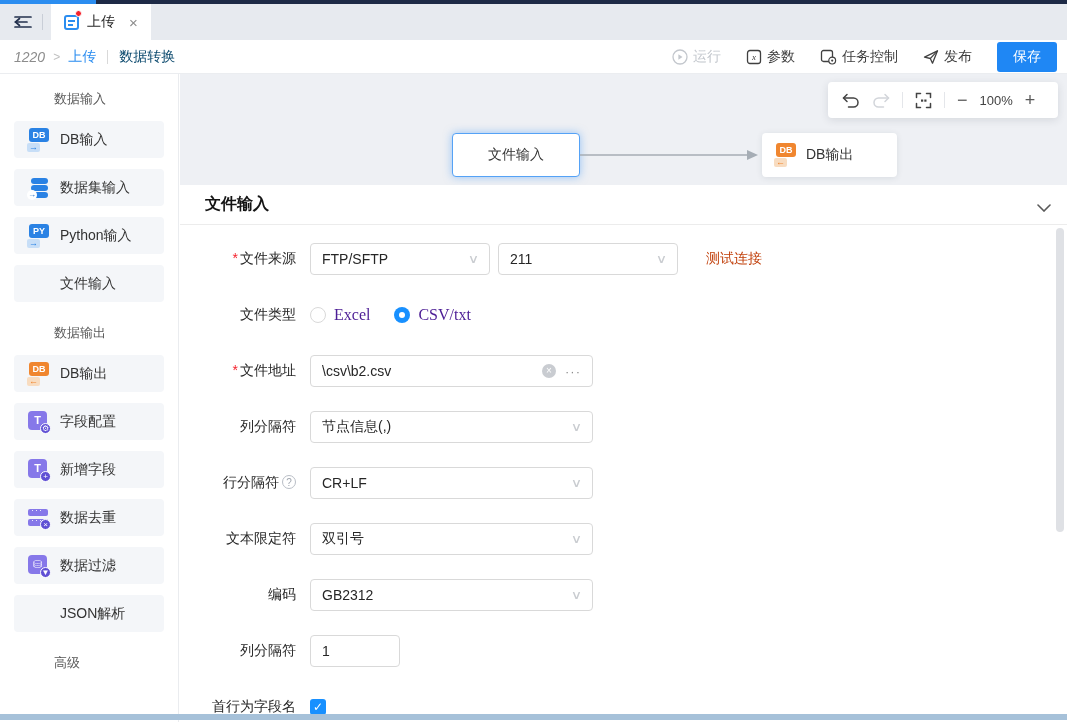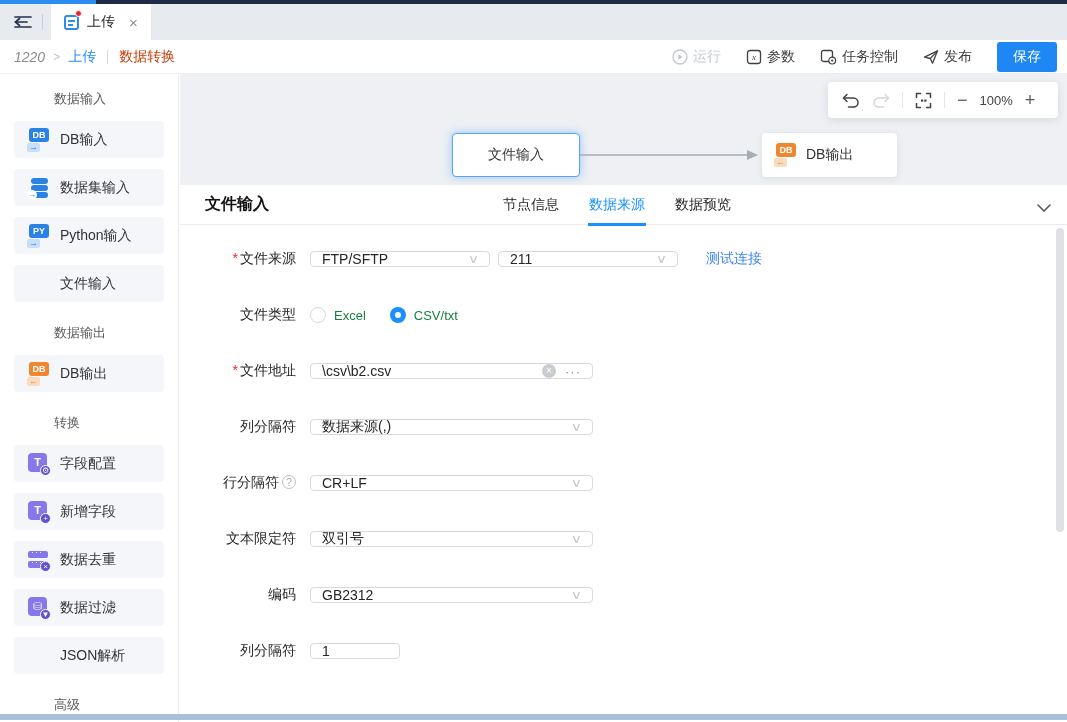--- a/index.html
+++ b/index.html
@@ -26,21 +26,21 @@
   .tab-label { font-size:14px; color:#262626; }
   .tab-close { color:#8c8c8c; font-size:15px; margin-left:6px; cursor:pointer; line-height:1; }
 
   
   #crumbbar { position:absolute; top:40px; left:0; width:1067px; height:34px; background:#fff;
     border-bottom:1px solid #ebedf0; display:flex; align-items:center; padding:0 10px 0 14px; }
   .crumb-num { color:#8c8c8c; font-size:14px;font-style:italic; }
   .crumb-sep { color:#bfbfbf; font-size:12px; margin:0 8px; }
   .crumb-link { color:#2b8df0; font-size:14px; cursor:pointer; }
   .crumb-divider { width:1px; height:14px; background:#d9d9d9; margin:0 11px; }
-  .crumb-current { color:#c2410c; font-size:14px; }
+  .crumb-current { color:#0c4a6e; font-size:14px; }
   #topactions { display:flex; align-items:center; gap:25px; margin-left:auto; }
   .tool { display:flex; align-items:center; gap:5px; font-size:14px; color:#404040; cursor:pointer; }
   .tool.disabled { color:#c3c7cd; cursor:default; }
   .save-btn { background:#1f87f4; color:#fff; font-size:14px; height:30px; padding:0 16px;
     border-radius:3px; display:flex; align-items:center; cursor:pointer; }
 
   
   #main { position:absolute; top:74px; left:0; width:1067px; height:648px; }
 
   
@@ -109,32 +109,32 @@
   .ptab.active::after { content:""; position:absolute; left:-1px; right:-1px; bottom:-1px; height:3px; background:#1890ff; }
   .panel-chevron { position:absolute; right:16px; top:13px; cursor:pointer; }
 
   .panel-body { padding:18px 0 8px 20px; }
   .frow { display:flex; align-items:center; height:32px; margin-bottom:24px; }
   .flabel { width:96px; text-align:right; font-size:14px; color:#262626; margin-right:14px;
     flex-shrink:0; white-space:nowrap; }
   .req::before { content:"*"; color:#f5222d; margin-right:2px; }
   .help-ic { display:inline-block; width:14px; height:14px; border-radius:50%; border:1px solid #b9bec6;
     color:#a0a6af; font-size:10px; line-height:13px; text-align:center; margin-left:3px; vertical-align:1px; }
-  .select, .tinput { height:16px; border:1px solid #d9d9d9; border-radius:4px; background:#fff;
+  .select, .tinput { height:32px; border:1px solid #d9d9d9; border-radius:4px; background:#fff;
     display:flex; align-items:center; padding:0 11px; font-size:14px; color:#262626; cursor:pointer; }
   .select .chev { margin-left:auto; color:#c9ccd0; font-size:12px; transform:scaleX(1.3); }
   .w180 { width:180px; } .w283 { width:283px; } .w90 { width:90px; }
   .gap8 { margin-left:8px; }
-  .link { color:#3b82f6; font-size:14px; margin-left:28px; cursor:pointer;text-align:right; }
+  .link { color:#c2410c; font-size:14px; margin-left:28px; cursor:pointer;text-align:right; }
   .radio { width:16px; height:16px; border-radius:50%; flex-shrink:0; cursor:pointer; }
   .radio.off { border:1px solid #d9d9d9; background:#fff; }
   .radio.on { background:#1890ff; position:relative; }
   .radio.on::after { content:""; position:absolute; left:5px; top:5px; width:6px; height:6px;
     border-radius:50%; background:#fff; }
-  .radio-label { font-size:13px; color:#15803d; margin-left:8px; }
+  .radio-label { font-size:16px; color:#4c1d95; margin-left:8px;font-family:Liberation Serif, serif; }
   .rgap { margin-left:24px; }
   .clear-ic { width:14px; height:14px; border-radius:50%; background:#c9ccd1; color:#fff;
     font-size:10px; line-height:14px; text-align:center; margin-left:auto; cursor:pointer; }
   .dots-btn { color:#8c8c8c; font-size:13px; margin-left:9px; letter-spacing:1px; cursor:pointer; }
   .checkbox { width:16px; height:16px; background:#1890ff; border-radius:3px; color:#fff;
     font-size:12px; line-height:16px; text-align:center; cursor:pointer; }
   .checkbox::after { content:"✓"; }
 
   
   #vscroll { position:absolute; right:3px; top:154px; width:8px; height:304px;
@@ -248,21 +248,20 @@
 
     <div class="section-title mt">数据输出</div>
     <div class="side-item">
       <span class="dbicon orange">
         <span class="top">DB</span>
           <span class="bot">←</span>
         </span>
       <span class="item-label">DB输出</span>
     </div>
 
-    <div class="section-title mt">转换</div>
     <div class="side-item">
       <span class="picon">
         <span class="sq">T</span>
           <span class="badge">⚙</span>
         </span>
       <span class="item-label">字段配置</span>
     </div>
     <div class="side-item">
       <span class="picon">
         <span class="sq">T</span>
@@ -347,25 +346,20 @@
       <span class="dbicon orange">
         <span class="top">DB</span>
           <span class="bot">←</span>
         </span>
       <span>DB输出</span>
     </div>
 
     <div id="panel">
       <div class="panel-header">
         <span class="panel-title">文件输入</span>
-        <div class="ptabs">
-          <div class="ptab">节点信息</div>
-          <div class="ptab active">数据来源</div>
-          <div class="ptab">数据预览</div>
-        </div>
         <span class="panel-chevron">
           <svg width="14" height="8" viewBox="0 0 14 8">
               <path d="M1 1 L7 7 L13 1" fill="none" stroke="#595959" stroke-width="1.6" stroke-linecap="round"></path>
             </svg></span>
       </div>
 
       <div class="panel-body">
 
         <div class="frow">
           <span class="flabel req">文件来源</span>
@@ -393,21 +387,21 @@
           <div class="tinput w283">
             <span>\csv\b2.csv</span>
             <span class="clear-ic">×</span>
             <span class="dots-btn">···</span>
           </div>
         </div>
 
         <div class="frow">
           <span class="flabel">列分隔符</span>
           <div class="select w283">
-            <span>数据来源(,)</span>
+            <span>节点信息(,)</span>
             <span class="chev">∨</span>
             </div>
         </div>
 
         <div class="frow">
           <span class="flabel"><span>行分隔符</span><span class="help-ic">?</span></span>
           <div class="select w283">
             <span>CR+LF</span>
             <span class="chev">∨</span>
             </div>
@@ -429,20 +423,24 @@
             </div>
         </div>
 
         <div class="frow">
           <span class="flabel">列分隔符</span>
           <div class="tinput w90">
             <span>1</span>
             </div>
         </div>
 
+        <div class="frow">
+          <span class="flabel">首行为字段名</span>
+          <span class="checkbox"></span>
+        </div>
 
       </div>
     </div>
 
     <div id="vscroll"></div>
   </div>
 </div>
 
 <div id="hscroll"></div>
 

